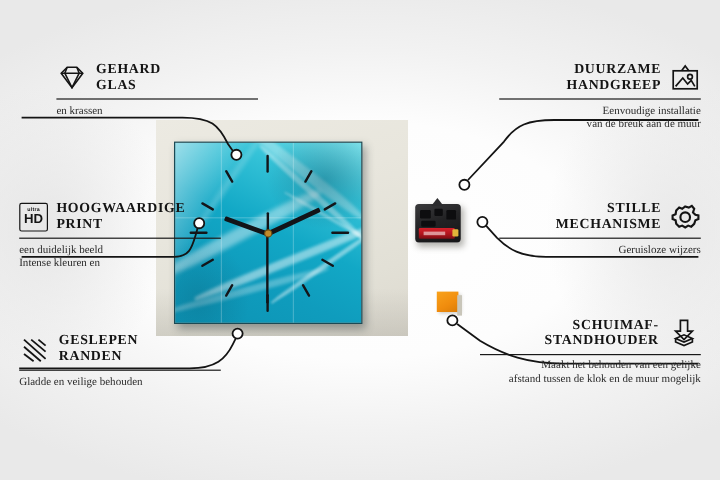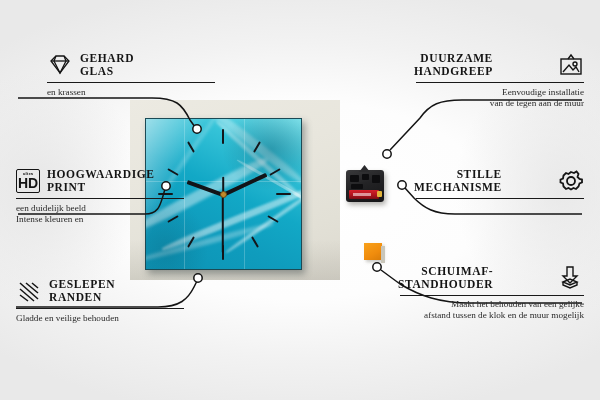--- a/index.html
+++ b/index.html
@@ -122,31 +122,31 @@
   }
   .co-rule{background:#191919;height:1px;}
   .co-desc{
     color:#2a2a2a;font-size:9.2px;line-height:11px;
   }
   .left .co-title{text-align:left;}
   .left .co-desc{text-align:left;}
   .right .co-title{text-align:right;}
   .right .co-desc{text-align:right;}
   .co-head{display:flex;align-items:center;gap:7px;}
-  .right .co-head{justify-content:space-between;}
+  .right .co-head{justify-content:flex-end;}
   .ico{flex:0 0 auto;display:block;}
 
   .hdbox{
     width:22px;height:22px;border:1.6px solid #141414;border-radius:2px;
     display:flex;flex-direction:column;align-items:center;justify-content:center;
     line-height:1;
   }
   .hdbox .u{font-size:4.4px;font-weight:bold;letter-spacing:.2px;color:#141414;
     font-family:"Liberation Sans",sans-serif;}
-  .hdbox .h{font-size:14px;font-weight:bold;color:#141414;
+  .hdbox .h{font-size:11px;font-weight:bold;color:#141414;
     font-family:"Liberation Sans",sans-serif;margin-top:.5px;}
 
   svg.lines{position:absolute;left:0;top:0;width:600px;height:400px;pointer-events:none;}
 </style>
 </head>
 <body>
 
 <div id="stage">
 
   <div class="bg-plate"></div>
@@ -297,41 +297,42 @@
           <rect x="3" y="6" width="20" height="15"></rect>
           <path d="M5,19 L11,12 L15,17 L18,14 L21,19"></path>
           <circle cx="17" cy="11" r="2"></circle>
           <path d="M10,6 L13,2 L16,6"></path>
         </g>
       </svg>
     </div>
     <div class="co-rule" style="width:168px;margin-top:4px;margin-left:2px;"></div>
     <div class="co-desc" style="margin-top:4px;">
       <div>Eenvoudige installatie</div>
-      <div>van de tegen aan de muur</div>
+      <div>van de breuk aan de muur</div>
     </div>
   </div>
 
   <div class="callout right" style="left:414px;top:168px;width:170px;">
     <div class="co-head">
       <div>
         <div class="co-title">STILLE</div>
         <div class="co-title">MECHANISME</div>
       </div>
       <svg class="ico" width="26" height="24" viewBox="0 0 26 24">
         <g fill="none" stroke="#141414" stroke-width="1.8">
           <path d="M13,3 L16,4 L18.5,2.5 L20.5,5 L19.5,8 L21.5,10 L24,10.5 L24,13.5
                    L21.5,14.5 L20.5,17.5 L18,20 L15.5,19 L13,20.5 L10.5,19 L8,20
                    L5.5,17.5 L5,14.5 L2.5,13.5 L2.5,10.5 L5,9.5 L5.5,6.5 L8,4 L10.5,5 Z"></path>
           <circle cx="13" cy="12" r="4"></circle>
         </g>
       </svg>
     </div>
     <div class="co-rule" style="width:168px;margin-top:4px;margin-left:2px;"></div>
     <div class="co-desc" style="margin-top:4px;">
+      <div>Geruisloze wijzers</div>
     </div>
   </div>
 
   <div class="callout right" style="left:398px;top:265px;width:186px;">
     <div class="co-head">
       <div>
         <div class="co-title">SCHUIMAF-</div>
         <div class="co-title">STANDHOUDER</div>
       </div>
       <svg class="ico" width="28" height="26" viewBox="0 0 28 26">

